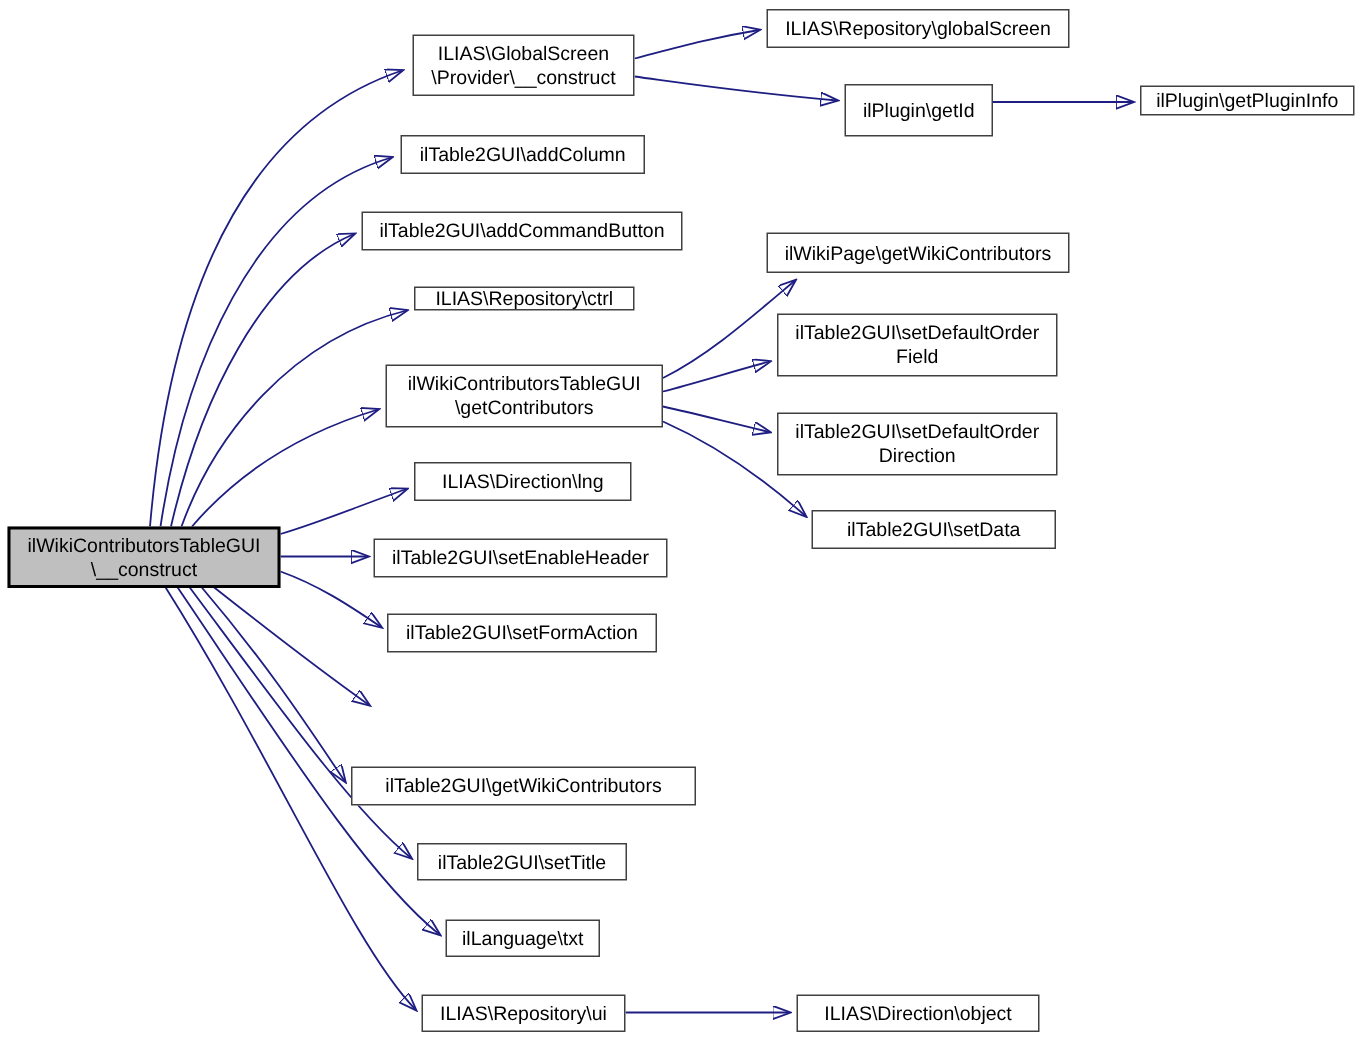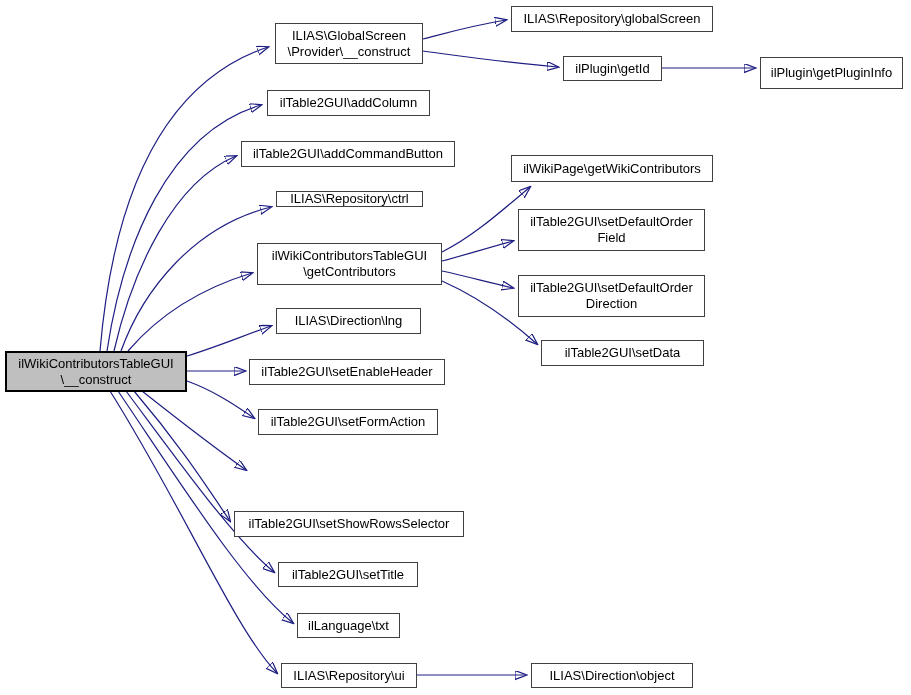--- a/index.html
+++ b/index.html
@@ -86,44 +86,44 @@
   <div class="node" style="left:249px;top:359px;width:196px;height:26px">
     <span>ilTable2GUI\setEnableHeader</span>
   </div>
 
   <div class="node" style="left:258px;top:409px;width:180px;height:26px">
     <span>ilTable2GUI\setFormAction</span>
   </div>
 
 
   <div class="node" style="left:234px;top:511px;width:230px;height:26px">
-    <span>ilTable2GUI\setShowRowsSelector</span>
+    <span>ilTable2GUI\getWikiContributors</span>
   </div>
 
   <div class="node" style="left:278px;top:562px;width:140px;height:25px">
     <span>ilTable2GUI\setTitle</span>
   </div>
 
   <div class="node" style="left:297px;top:613px;width:103px;height:25px">
     <span>ilLanguage\txt</span>
   </div>
 
   <div class="node" style="left:281px;top:663px;width:136px;height:25px">
     <span>ILIAS\Repository\ui</span>
   </div>
 
   <div class="node" style="left:511px;top:6px;width:202px;height:26px">
     <span>ILIAS\Repository\globalScreen</span>
   </div>
 
-  <div class="node" style="left:563px;top:56px;width:99px;height:25px">
+  <div class="node" style="left:563px;top:56px;width:99px;height:35px">
     <span>ilPlugin\getId</span>
   </div>
 
-  <div class="node" style="left:760px;top:57px;width:143px;height:32px">
+  <div class="node" style="left:760px;top:57px;width:143px;height:20px">
     <span>ilPlugin\getPluginInfo</span>
   </div>
 
   <div class="node" style="left:511px;top:155px;width:202px;height:27px">
     <span>ilWikiPage\getWikiContributors</span>
   </div>
 
   <div class="node" style="left:518px;top:209px;width:187px;height:42px">
     <span>ilTable2GUI\setDefaultOrder</span>
     <span>Field</span>

